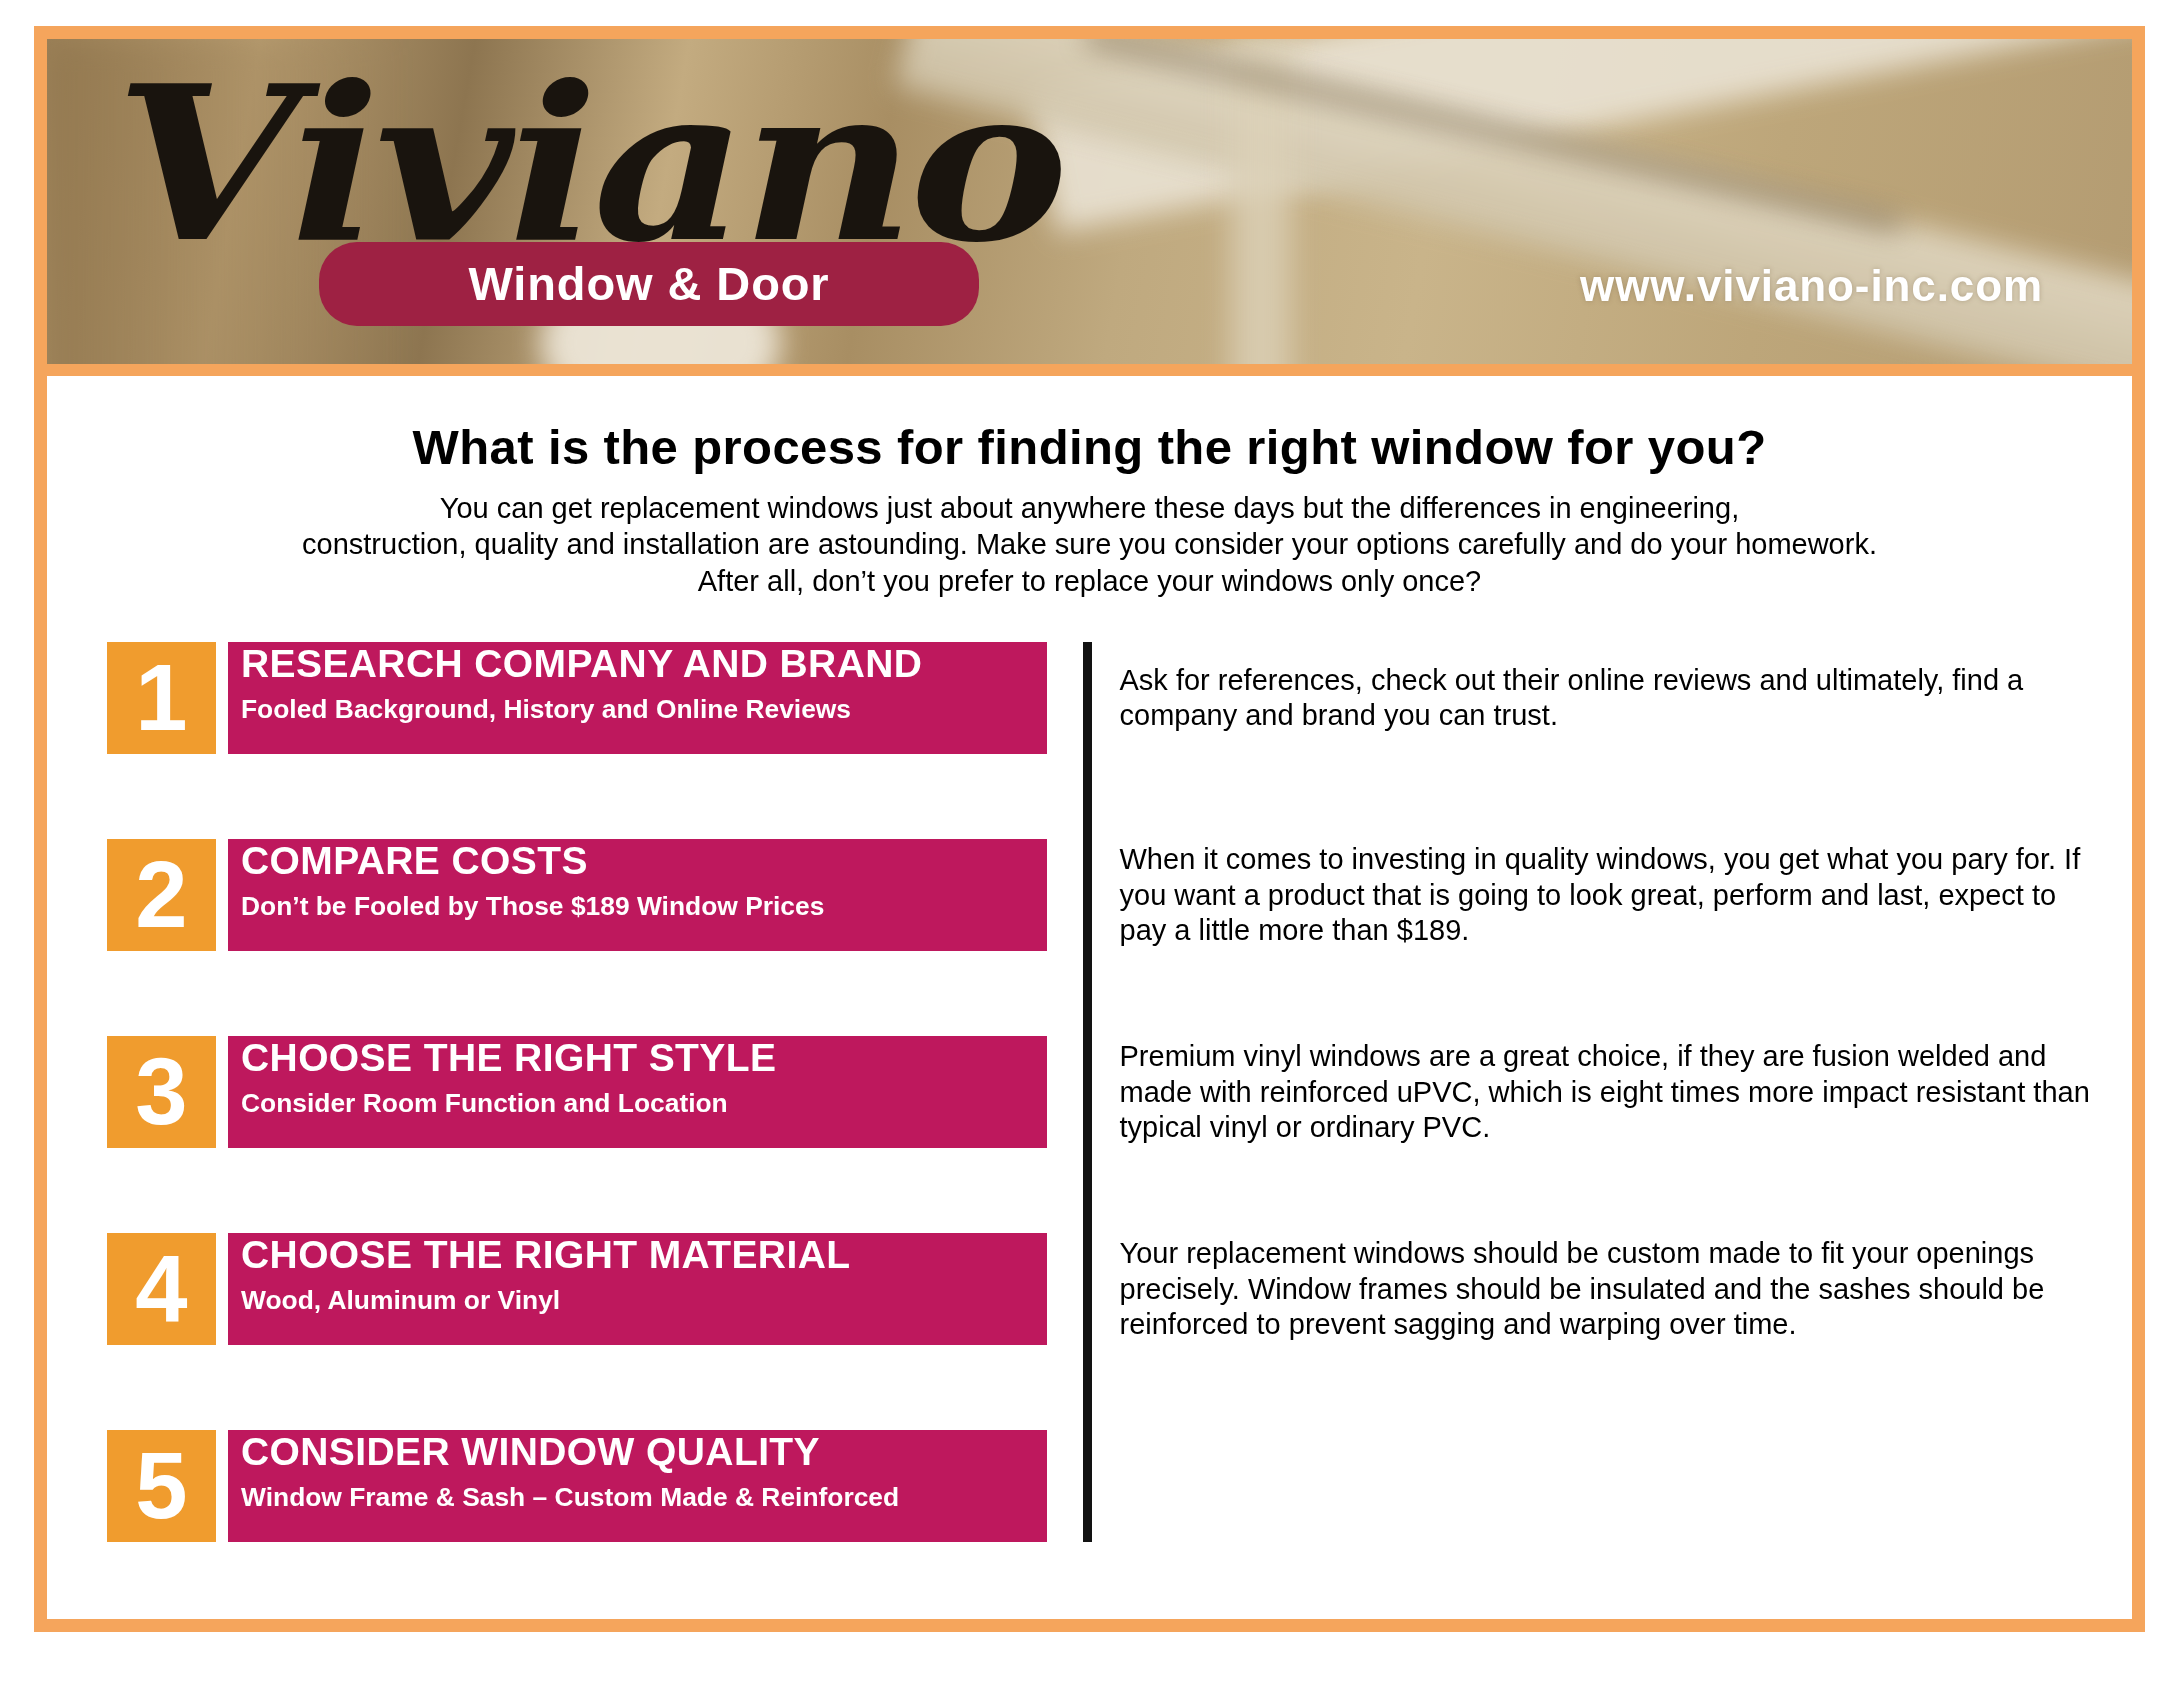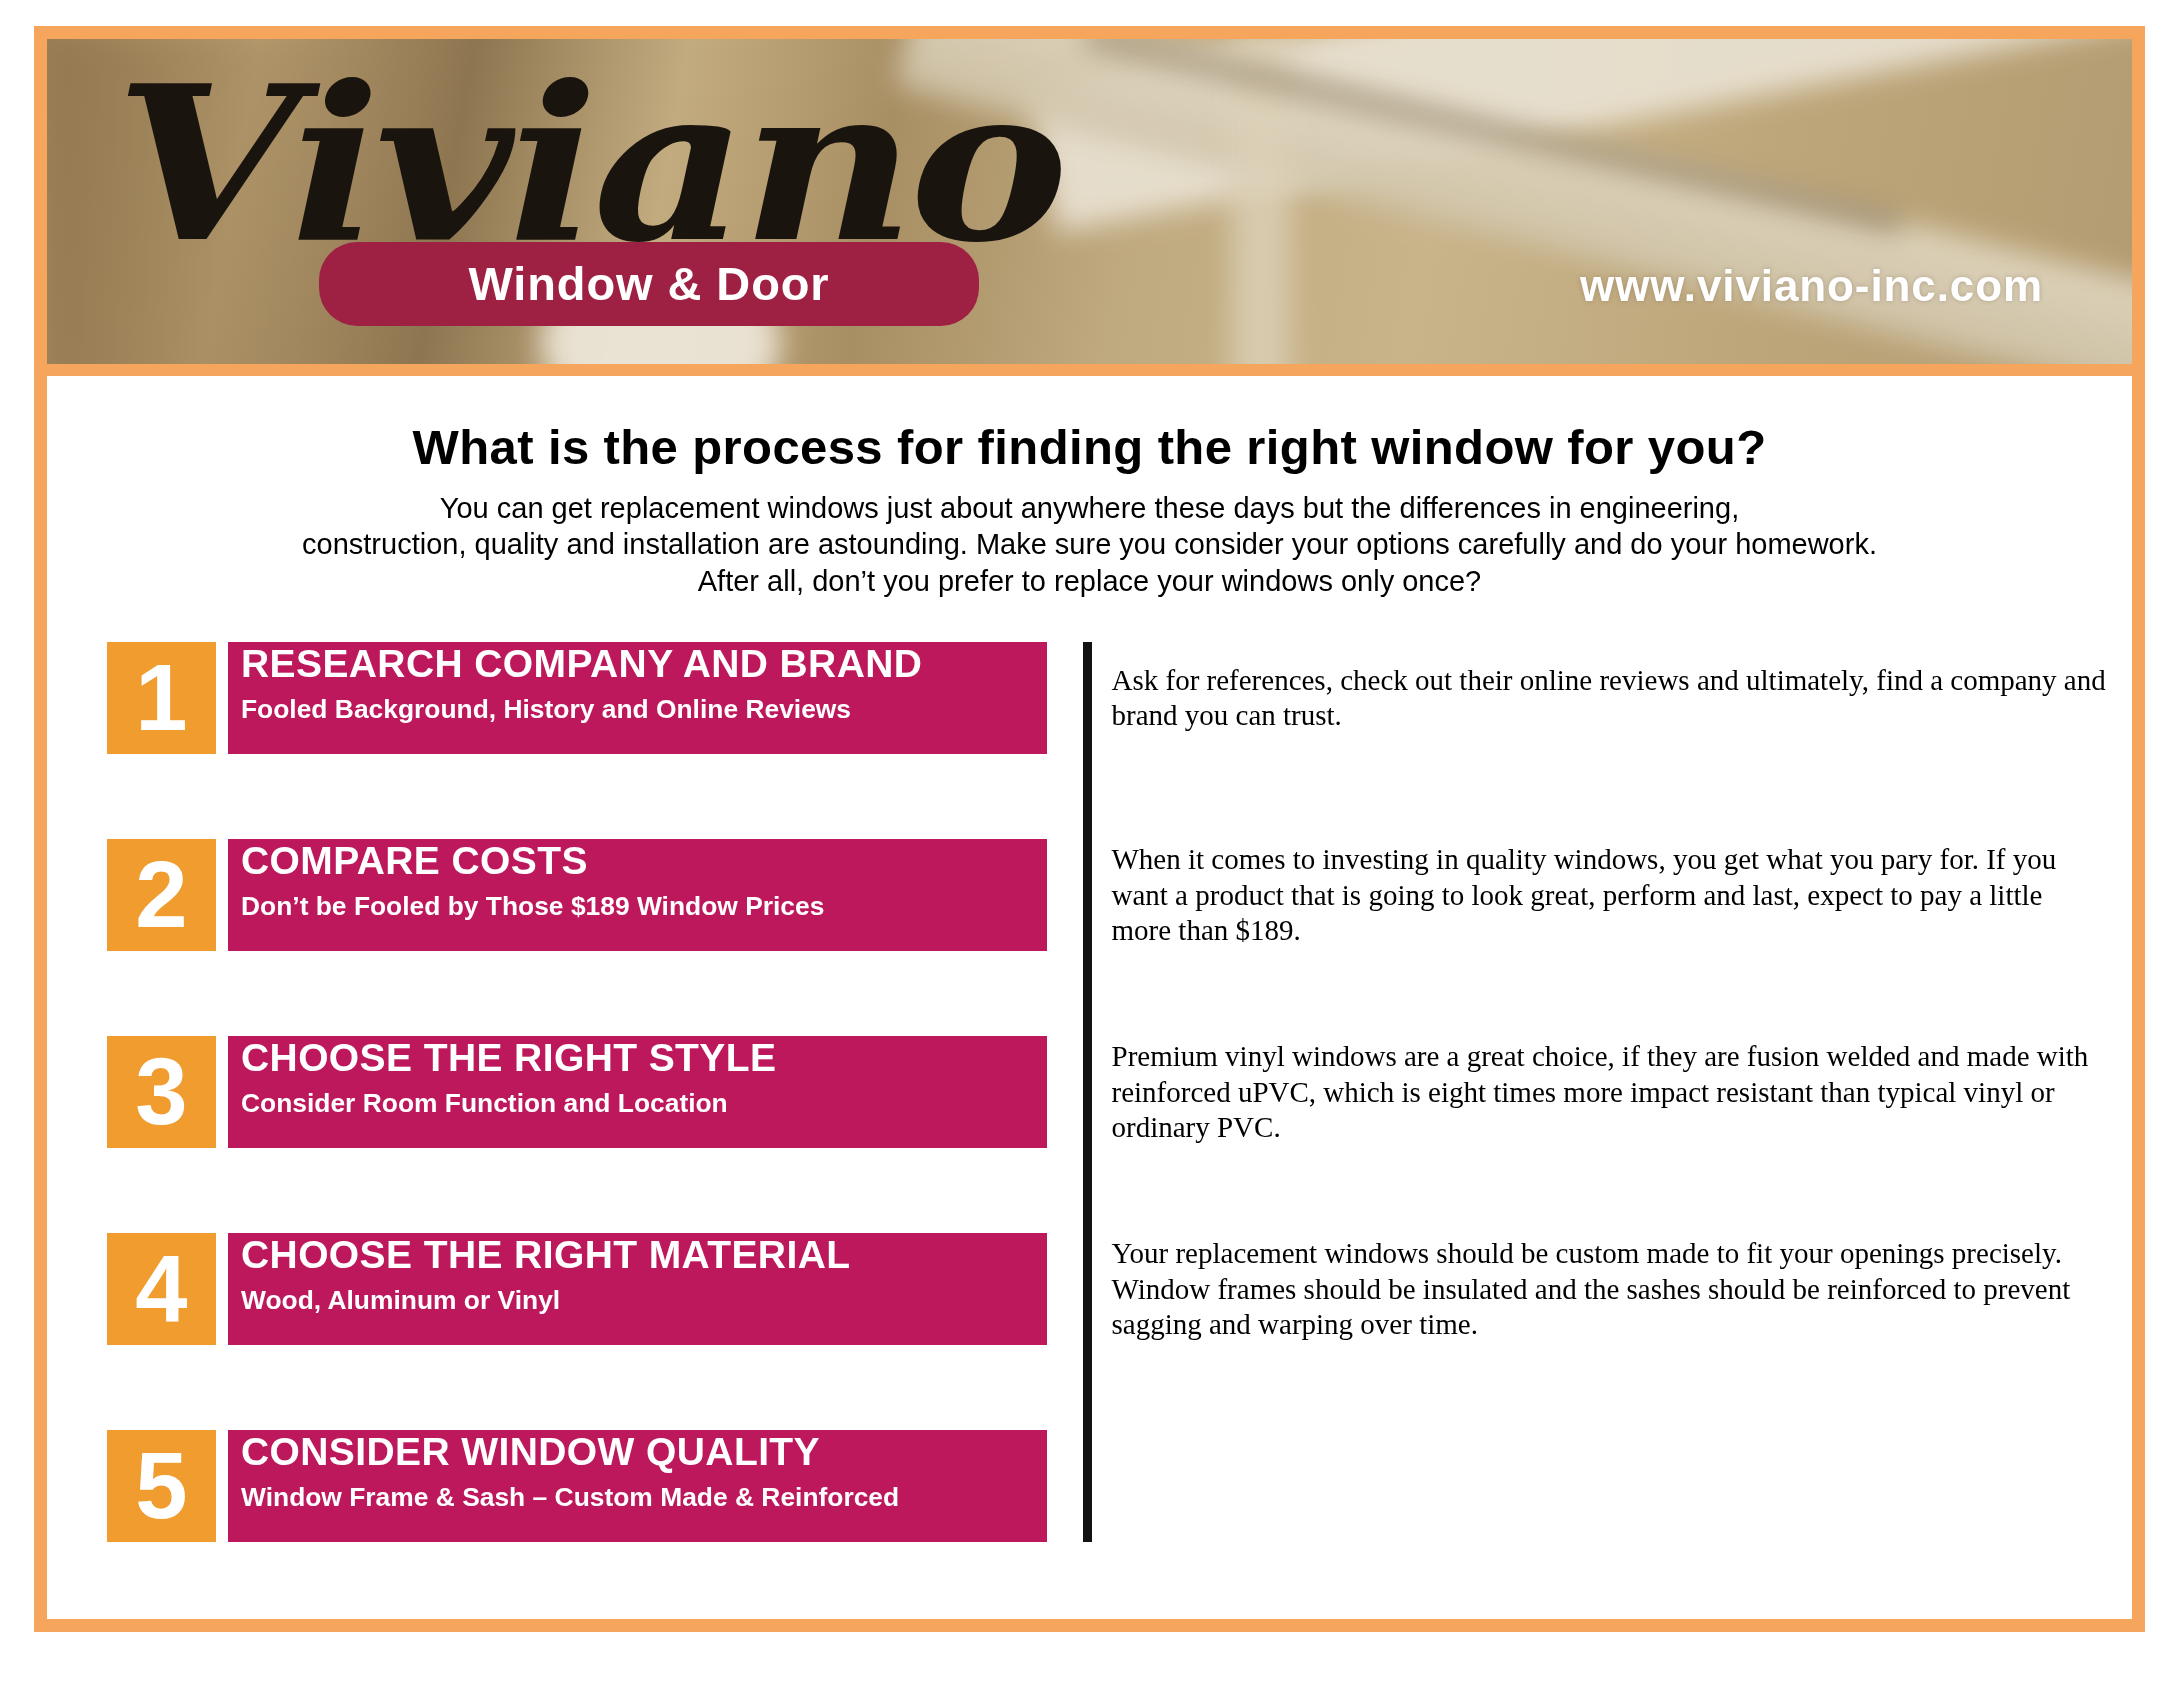--- a/index.html
+++ b/index.html
@@ -59,21 +59,21 @@
     width:109px;flex:0 0 109px;background:#F09C2E;color:#fff;
     font-weight:bold;font-size:94px;display:flex;align-items:center;justify-content:center;
   }
   .bar{
     flex:1;background:#be185d;color:#fff;padding-left:13px;
     display:flex;flex-direction:column;justify-content:flex-start;
   }
   .bar-title{font-size:39px;font-weight:bold;letter-spacing:0.4px;}
   .bar-sub{font-size:26.4px;font-weight:bold;margin-top:7.7px;}
   .divider{width:8.5px;background:#121212;margin-left:36px;flex:0 0 8.5px;}
-  .steps-right{flex:1;padding-left:20px;display:flex;flex-direction:column;gap:85px;font-family:Liberation Serif, serif;}
+  .steps-right{flex:1;padding-left:28px;display:flex;flex-direction:column;gap:85px;}
   .desc{height:112px;display:flex;align-items:center;font-size:29px;line-height:1.23;}
 </style>
 </head>
 <body>
 
 <div class="frame">
 
   <div class="header">
     <div class="ph ph-left-shade"></div>
     <div class="ph ph-white-top"></div>

